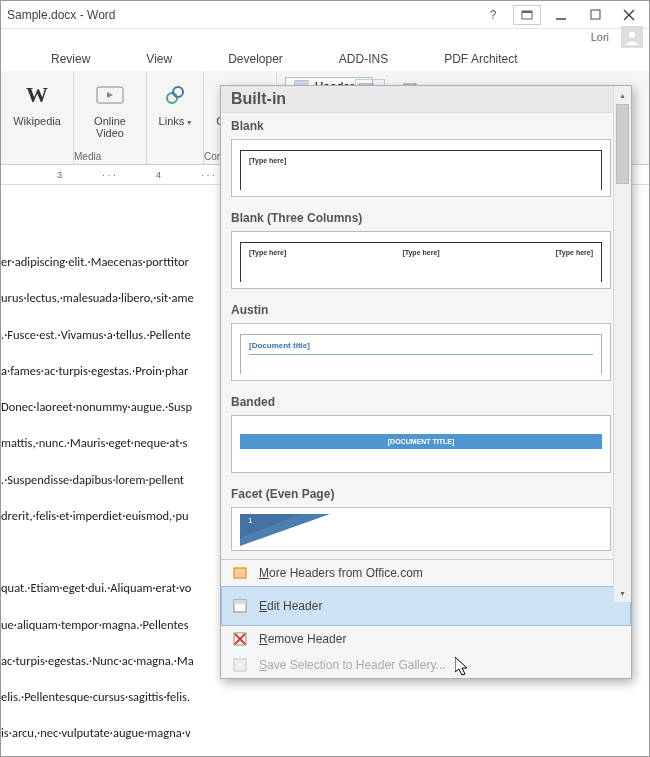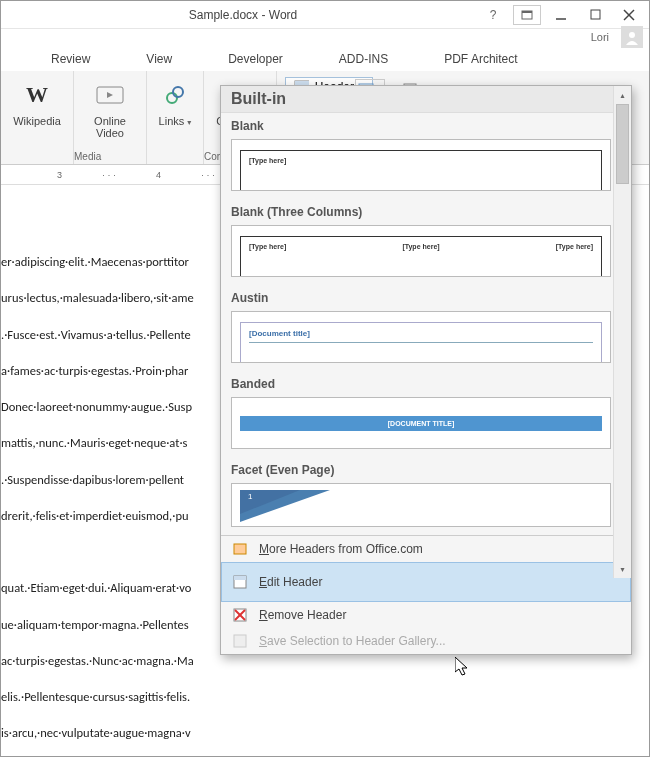--- a/index.html
+++ b/index.html
@@ -1,19 +1,19 @@
 <!DOCTYPE html>
 <html><head>
 <meta charset="utf-8">
 <style>
 * { margin: 0; padding: 0; box-sizing: border-box; }
 body { font-family: 'Segoe UI', Tahoma, sans-serif; font-size: 12px; background: #fff; width: 650px; height: 757px; overflow: hidden; border: 1px solid #999; position: relative; }
 
 .titlebar { height: 28px; background: #fff; display: flex; align-items: center; padding: 0 6px; border-bottom: 1px solid #e6e6e6; }
-.titlebar-title { flex: 1; text-align: center; font-size: 12px; color: #444; }
+.titlebar-title { flex: 1; font-size: 12px; color: #444; }
 .titlebar-btns { display: flex; align-items: center; gap: 6px; }
 .titlebar-btn { width: 28px; height: 20px; display: flex; align-items: center; justify-content: center; color: #666; border: 1px solid transparent; }
 .titlebar-btn.bordered { border: 1px solid #ccc; }
 .titlebar-account { width: 22px; height: 22px; background: #ddd; display: flex; align-items: center; justify-content: center; margin-left: 8px; }
 .account-name { font-size: 11px; color: #666; margin-right: 4px; }
 
 .tabs { height: 24px; display: flex; align-items: center; gap: 24px; padding-left: 18px; background: #fff; }
 .tab { font-size: 12px; color: #444; margin-left: 32px; }
 
 .ribbon { height: 94px; background: #f5f5f5; border-bottom: 1px solid #ccc; display: flex; overflow: hidden; }
@@ -33,21 +33,21 @@
 .doc-area { position: relative; height: 590px; background: #fff; overflow: hidden; padding: 50px 0 0 0; }
 .doc-text { font-family: Calibri, sans-serif; font-size: 12.5px; color: #222; line-height: 1.45; white-space: pre-line; padding-left: 0; }
 .doc-text span { display: block; overflow: hidden; white-space: nowrap; }
 
 .dropdown { position: absolute; top: 84px; left: 219px; width: 412px; background: #f5f5f5; border: 1px solid #b0b0b0; box-shadow: 2px 4px 10px rgba(0,0,0,0.3); z-index: 100; }
 .dropdown-scroll { position: absolute; right: 0; top: 0; bottom: 76px; width: 18px; background: #f0f0f0; border-left: 1px solid #ddd; }
 .scroll-up, .scroll-down { height: 18px; display: flex; align-items: center; justify-content: center; font-size: 8px; color: #666; }
 .scroll-thumb { margin: 0 2px; background: #ccc; height: 80px; border: 1px solid #bbb; }
 .dd-section-hdr { background: #e9e9e9; padding: 4px 10px; font-size: 16px; font-weight: bold; color: #555; border-bottom: 1px solid #ddd; }
 .dd-item-label { padding: 6px 10px 2px 10px; font-size: 12px; font-weight: bold; color: #555; }
-.dd-preview { margin: 4px 20px 8px 10px; background: #fff; border: 1px solid #bbb; padding: 10px 8px 0 8px; height: 52px; position: relative; overflow: hidden; }
+.dd-preview { margin: 4px 20px 8px 10px; background: #fff; border: 1px solid #bbb; padding: 10px 8px 0 8px; height: 58px; position: relative; overflow: hidden; }
 .dd-preview.short { height: 44px; padding-top: 6px; }
 .dd-preview-inner { border-top: 1px solid #333; border-left: 1px solid #333; border-right: 1px solid #333; height: 40px; padding: 6px 8px 0 8px; font-size: 7px; font-weight: bold; color: #333; }
 .tc3 { display: flex; justify-content: space-between; }
 .austin-title { color: #3b6fa8; font-size: 8px; font-weight: bold; }
 .banded-band { background: #4f95d0; color: #fff; text-align: center; font-size: 7px; padding: 4px 0; margin-top: 8px; }
 .facet-tri { width: 0; height: 0; border-left: 0 solid transparent; border-right: 90px solid transparent; border-top: 32px solid #4a7fb0; position: absolute; top: 6px; left: 8px; }
 .facet-tri2 { width: 0; height: 0; border-left: 0 solid transparent; border-right: 60px solid transparent; border-top: 24px solid rgba(60,100,150,0.5); position: absolute; top: 6px; left: 8px; }
 .facet-num { position: absolute; top: 8px; left: 16px; color: #fff; font-size: 8px; }
 
 .dd-footer { border-top: 1px solid #ccc; background: #f5f5f5; }

